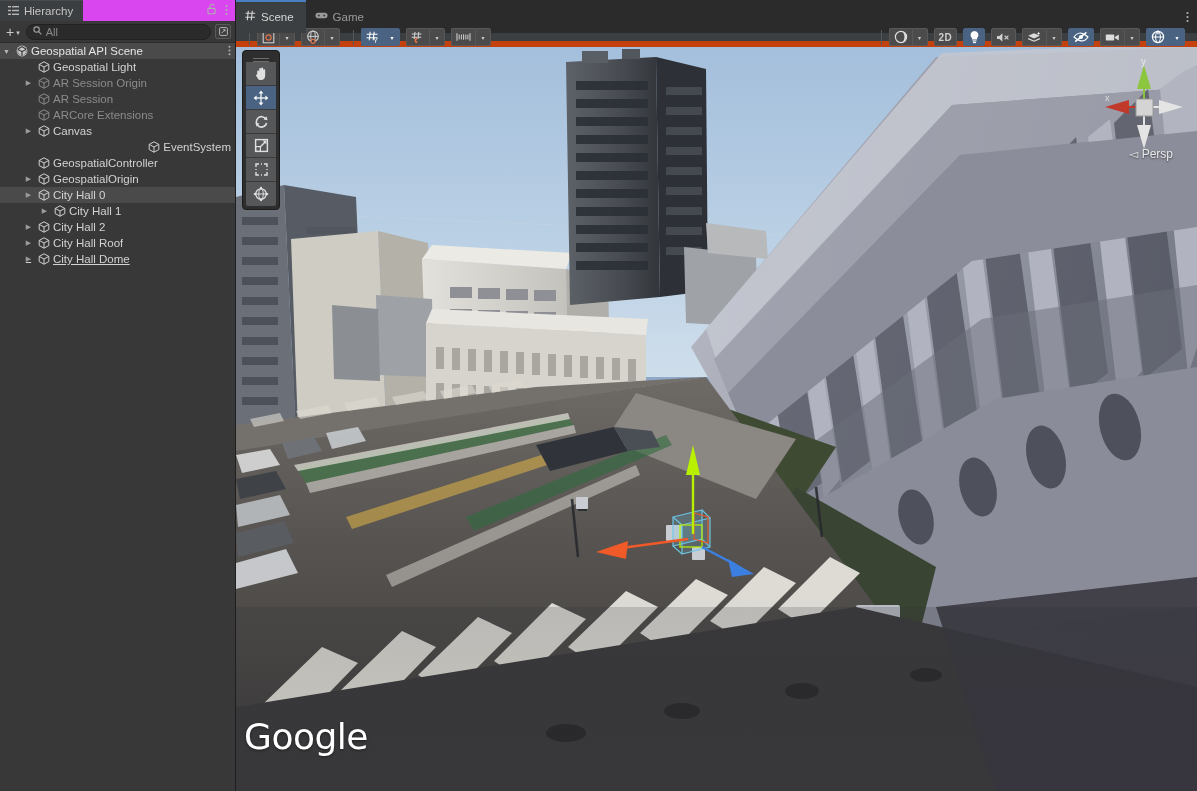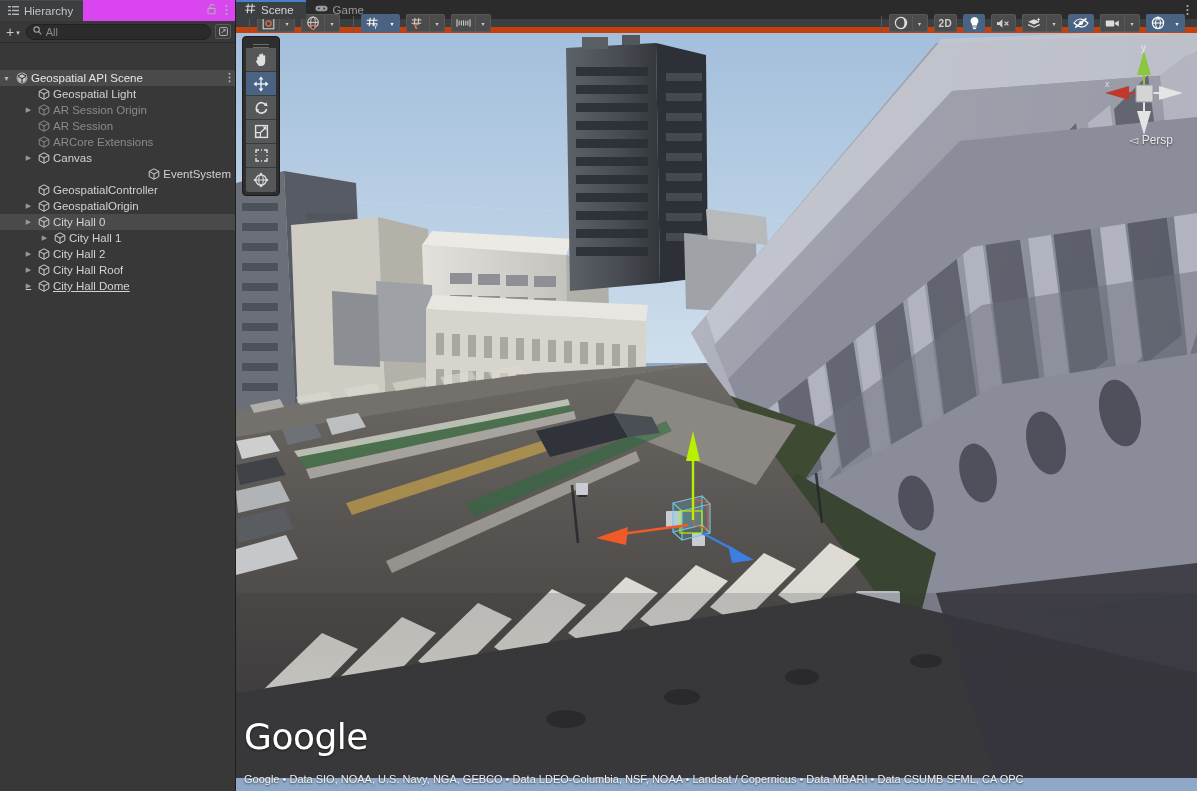--- a/index.html
+++ b/index.html
@@ -51,21 +51,21 @@
     flex:1; background:transparent; border:0; outline:0;
     color:#d0d0d0; font-size:11px; font-family:inherit;
   }
   .searchfield input::placeholder { color:#8a8a8a; }
   .win-btn {
     width:16px; height:15px; border:1px solid #5a5a5a; border-radius:2px;
     display:flex; align-items:center; justify-content:center;
     color:#b5b5b5; font-size:9px; cursor:pointer; background:#3d3d3d;
   }
 
-  .hier-tree { flex:1; overflow:hidden; position:relative;margin-top:27px; }
+  .hier-tree { flex:1; overflow:hidden; position:relative; }
   .hrow {
     height:16px; display:flex; align-items:center; gap:2px;
     font-size:11.5px; color:#d2d2d2; padding-right:4px;
     position:relative; white-space:nowrap;
   }
   .hrow.scene-root { background:#4a4a4a; color:#e6e6e6; }
   .hrow.selected  { background:#4a4a4a; }
   .hrow.dim { color:#8b8b8b; }
   .hrow.dim .go-ico svg { opacity:.55; }
   .arrow {
@@ -78,21 +78,21 @@
   .hrow .label { overflow:hidden; text-overflow:ellipsis; }
   .hrow .rowkebab {
     margin-left:auto; color:#b0b0b0; font-size:11px; line-height:1; cursor:pointer;
   }
 
   
   #scenepanel {
     position:absolute; left:236px; top:0; right:0; bottom:0;
     background:#2b2b2b; display:flex; flex-direction:column;
   }
-  .scene-tabstrip { height:19px; background:#2b2b2b; display:flex; align-items:stretch; }
+  .scene-tabstrip { height:33px; background:#2b2b2b; display:flex; align-items:stretch; }
   .stab {
     display:flex; align-items:center; gap:5px; padding:0 12px 0 9px;
     color:#9b9b9b; font-size:11.5px; cursor:pointer; position:relative;
   }
   .stab.active { background:#3c3f41; color:#d6d6d6; }
   .stab.active::before {
     content:""; position:absolute; left:0; right:0; top:0; height:2px; background:#4b7fc4;
   }
   .stab .tabicon { font-size:11px; line-height:1; }
   .scene-tabstrip .strip-kebab {
@@ -966,16 +966,15 @@
 
           <rect x="39" y="44" width="17" height="17" fill="#d4d4d4" stroke="#9a9a9a" stroke-width="1"></rect>
         </svg>
         <div class="persp-lbl">
           <span>◅</span>
           <span>Persp</span>
         </div>
       </div>
 
       <div class="gwatermark">Google</div>
-      <div class="gattrib">Google • Data SIO, NOAA, U.S. Navy, NGA, GEBCO • Data LDEO-Columbia, NSF, NOAA • Landsat / Copernicus • Data MBARI • Data CSUMB SFML, CA OPC</div>
     </div>
   </div>
 </div>
 
 </body></html>

